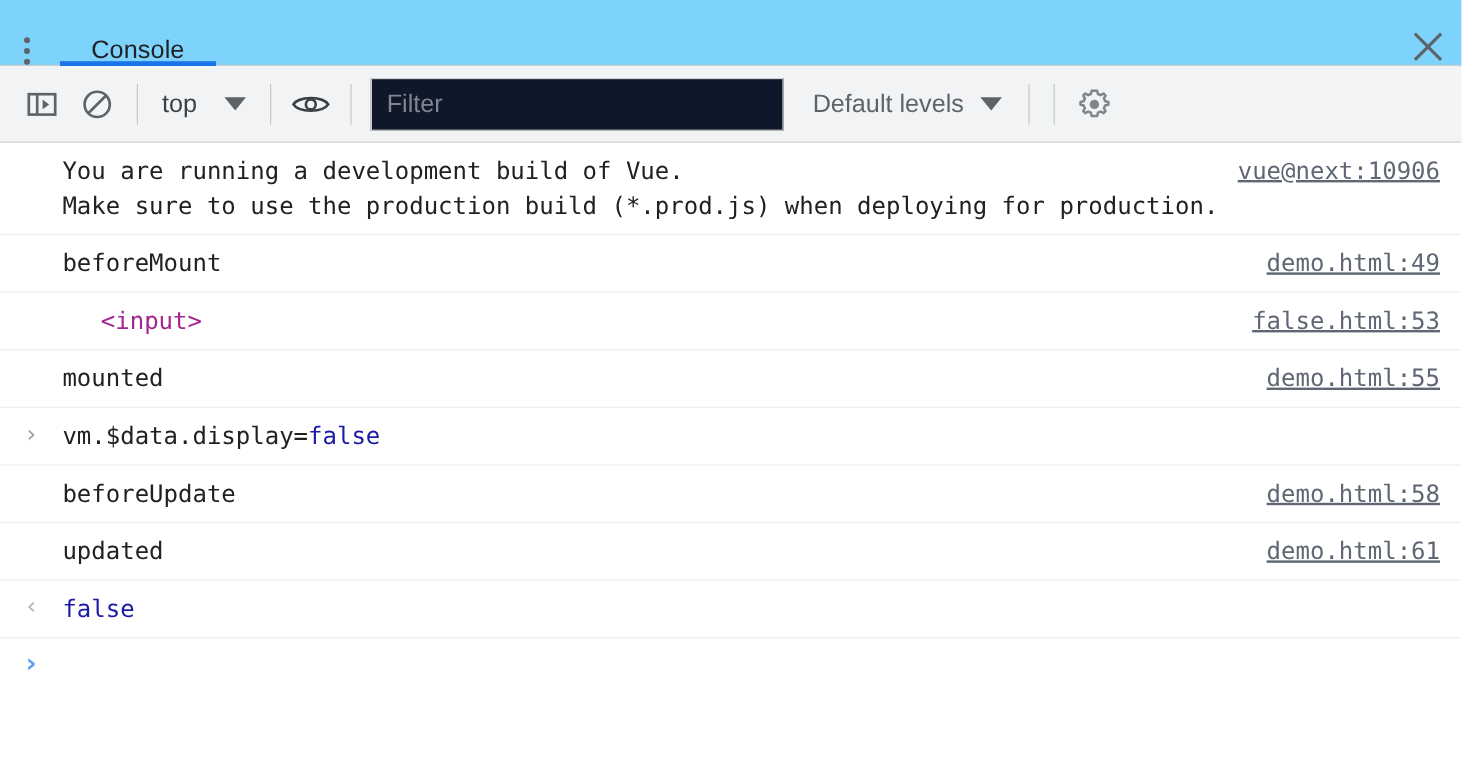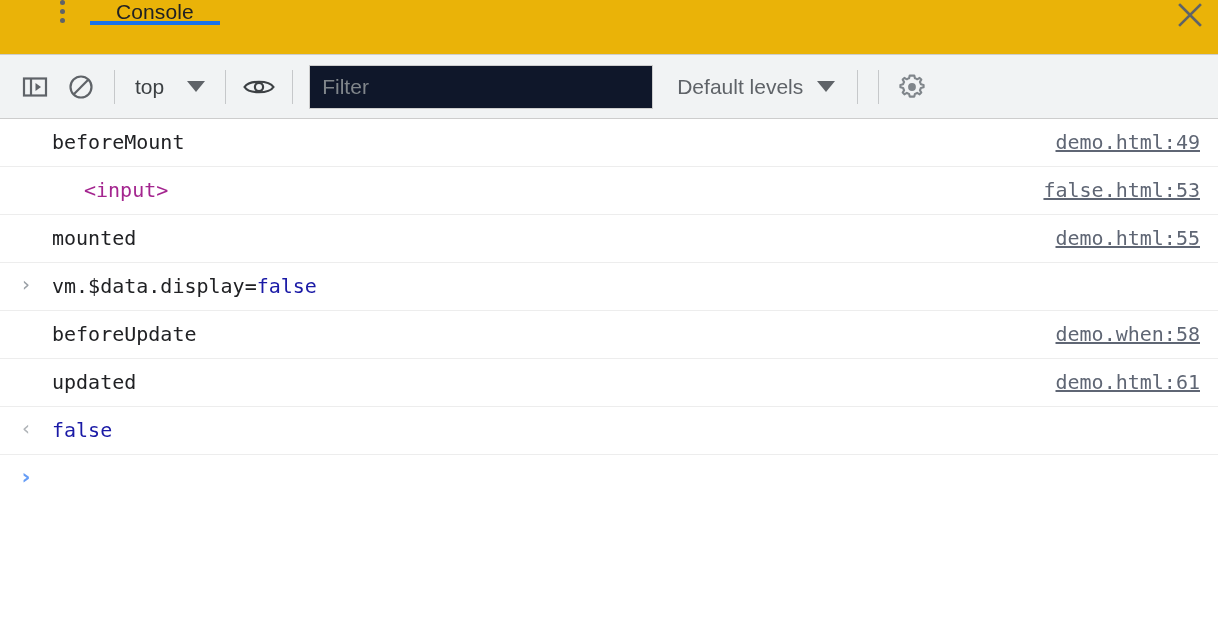--- a/index.html
+++ b/index.html
@@ -21,27 +21,26 @@
     height: 643px;
     display: flex;
     flex-direction: column;
     background: #ffffff;
   }
 
   
   .tabbar {
     height: 55px;
     min-height: 55px;
-    background: #eab308;
-    display: flex;
-    align-items: flex-start;
+    background: #7dd3fc;
+    display: flex;
+    align-items: flex-end;
     position: relative;
     border-bottom: 1px solid #cdcdcd;
     box-sizing: border-box;
-    padding-left: 40px;
   }
   .dots-btn {
     width: 44px;
     display: flex;
     flex-direction: column;
     align-items: center;
     justify-content: center;
     gap: 4px;
     cursor: pointer;
   }
@@ -310,20 +309,26 @@
       <svg width="30" height="30" viewBox="0 0 30 30" aria-hidden="true">
         <path d="M15 3.6 l2.3 0 0.6 2.7 a9.4 9.4 0 0 1 2.3 1.0 l2.4-1.4 1.7 1.7 -1.4 2.4 a9.4 9.4 0 0 1 1.0 2.3 l2.7 0.6 0 2.4 -2.7 0.6 a9.4 9.4 0 0 1-1.0 2.3 l1.4 2.4 -1.7 1.7 -2.4-1.4 a9.4 9.4 0 0 1-2.3 1.0 l-0.6 2.7 -2.3 0 -2.3 0 -0.6-2.7 a9.4 9.4 0 0 1-2.3-1.0 l-2.4 1.4 -1.7-1.7 1.4-2.4 a9.4 9.4 0 0 1-1.0-2.3 l-2.7-0.6 0-2.4 2.7-0.6 a9.4 9.4 0 0 1 1.0-2.3 l-1.4-2.4 1.7-1.7 2.4 1.4 a9.4 9.4 0 0 1 2.3-1.0 l0.6-2.7 z" fill="none" stroke="#80868b" stroke-width="2.1" stroke-linejoin="round"></path>
         <circle cx="15" cy="15" r="3.9" fill="#80868b"></circle>
       </svg>
     </div>
 
   </div>
 
   <div class="console">
 
+    <div class="row">
+      <div class="gutter"></div>
+      <div class="msg">You are running a development build of Vue.
+Make sure to use the production build (*.prod.js) when deploying for production.</div>
+      <div class="src-link">vue@next:10906</div>
+    </div>
 
     <div class="row">
       <div class="gutter"></div>
       <div class="msg">beforeMount</div>
       <div class="src-link">demo.html:49</div>
     </div>
 
     <div class="row">
       <div class="gutter"></div>
       <div class="msg indent"><span class="tok-tag">&lt;input&gt;</span></div>
@@ -340,21 +345,21 @@
       <div class="gutter">
         <span class="prompt-chevron">›</span>
       </div>
       <div class="msg"><span>vm.$data.display=</span><span class="tok-kw">false</span></div>
       <div class="src-link"></div>
     </div>
 
     <div class="row">
       <div class="gutter"></div>
       <div class="msg">beforeUpdate</div>
-      <div class="src-link">demo.when:58</div>
+      <div class="src-link">demo.html:58</div>
     </div>
 
     <div class="row">
       <div class="gutter"></div>
       <div class="msg">updated</div>
       <div class="src-link">demo.html:61</div>
     </div>
 
     <div class="row">
       <div class="gutter">

